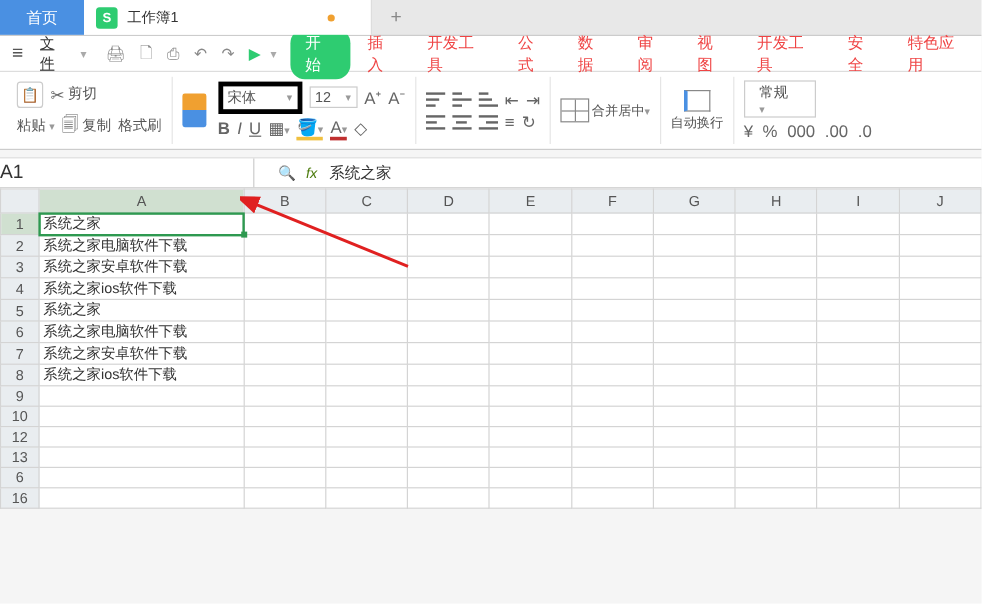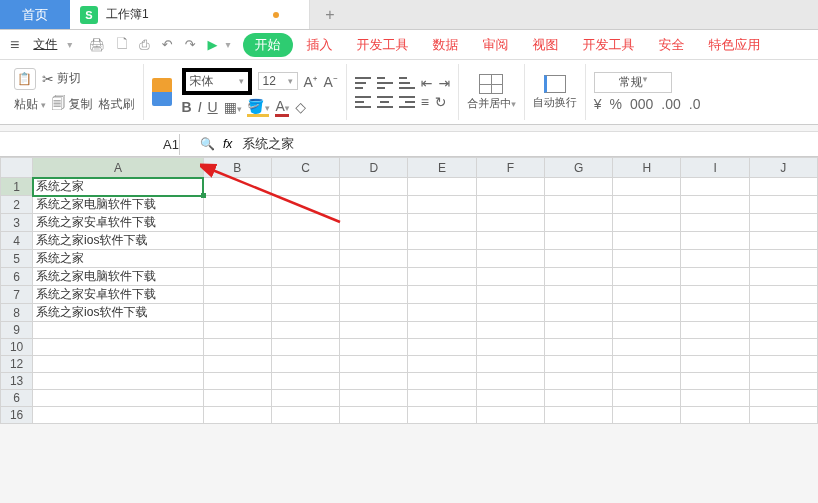--- a/index.html
+++ b/index.html
@@ -36,30 +36,30 @@
 .sizesel { border: 1px solid #ccc; padding: 1px 4px; font-size: 12px; min-width: 40px; display: flex; justify-content: space-between; align-items: center; }
 .b { font-weight: bold; } .i { font-style: italic; } .u { text-decoration: underline; }
 .alcell { width: 16px; height: 12px; display: flex; flex-direction: column; justify-content: space-between; }
 .alcell span { height: 2px; background: #666; display: block; }
 .mergecell { width: 24px; height: 20px; border: 1px solid #888; position: relative; }
 .mergecell::before,.mergecell::after { content:''; position:absolute; background:#888; }
 .mergecell::before { left:50%; top:0; bottom:0; width:1px; }
 .mergecell::after { top:50%; left:0; right:0; height:1px; }
 .wrap-ic { width:22px; height:18px; border:1px solid #888; border-left:3px solid #4a90e2; }
 .vlabel { font-size: 11px; color:#555; text-align:center; }
-.numfmt { border:1px solid #ccc; padding:1px 24px; font-size:12px; min-width:60px; display:flex; justify-content:space-between; }
+.numfmt { border:1px solid #ccc; padding:1px 12px; font-size:12px; min-width:60px; display:flex; justify-content:space-between;flex-direction:column; }
 
 
 .fbarwrap { background:#fff; }
 .fbarblank { height: 6px; background:#f5f5f5; }
 .fbar { height: 26px; display: flex; align-items: center; border-top:1px solid #ddd; border-bottom:1px solid #ccc; background:#fff; }
-.namebox { width: 180px; text-align:right; border-right:1px solid #ccc; padding:3px 0; font-size:13px; }
+.namebox { width: 212px; text-align:left; border-right:1px solid #ccc; padding:3px 0; font-size:16px; }
 .fxarea { display:flex; align-items:center; gap:8px; padding-left:20px; }
 .fxarea .zoom { color:#888; }
-.fxarea .fx { font-style: italic; color:#000000; }
+.fxarea .fx { font-style: italic; color:#4d7c0f; }
 .fxval { padding-left: 10px; font-size:13px; }
 
 
 .sheet { position: relative; background:#fff; }
 .grid { border-collapse: collapse; width: 100%; }
 .grid th, .grid td { border: 1px solid #d4d4d4; font-weight: normal; }
 .grid .colh { background:#e9edf0; height:20px; font-size:12px; color:#555; }
 .grid .colh.sel { background:#d0e0d0; }
 .grid .rowh { background:#e9edf0; width:32px; text-align:center; font-size:12px; color:#555; }
 .grid .rowh.sel { background:#d0e0d0; }
@@ -94,20 +94,21 @@
   <span class="qicon">🖨</span>
   <span class="qicon">🗋</span>
   <span class="qicon">⎙</span>
   <span class="qicon">↶</span>
   <span class="qicon">↷</span>
   <span class="qicon play">▶</span>
   <span class="chev">▾</span>
   <span class="mtab active">开始</span>
   <span class="mtab">插入</span>
   <span class="mtab">开发工具</span>
+  <span class="mtab">公式</span>
   <span class="mtab">数据</span>
   <span class="mtab">审阅</span>
   <span class="mtab">视图</span>
   <span class="mtab">开发工具</span>
   <span class="mtab">安全</span>
   <span class="mtab">特色应用</span>
 </div>
 
 <div class="ribbon">
   <div class="rgroup">
@@ -203,21 +204,21 @@
           <span class="alcell">
             <span></span>
             <span style="width:60%;margin-left:auto"></span>
             <span></span>
           </span>
         </span>
       <span class="ricon">≡</span>
       <span class="ricon">↻</span>
     </div>
   </div>
-  <div class="rgroup" style="flex-direction:column;align-items:center;gap:2px">
+  <div class="rgroup" style="flex-direction:row;align-items:center;gap:2px">
     <div class="mergecell"></div>
     <div class="vlabel"><span>合并居中</span><span class="chv">▾</span></div>
   </div>
   <div class="rgroup" style="flex-direction:column;align-items:center;gap:2px">
     <div class="wrap-ic"></div>
     <div class="vlabel">自动换行</div>
   </div>
   <div class="rgroup nobr">
     <div class="rline">
         <div class="numfmt">

